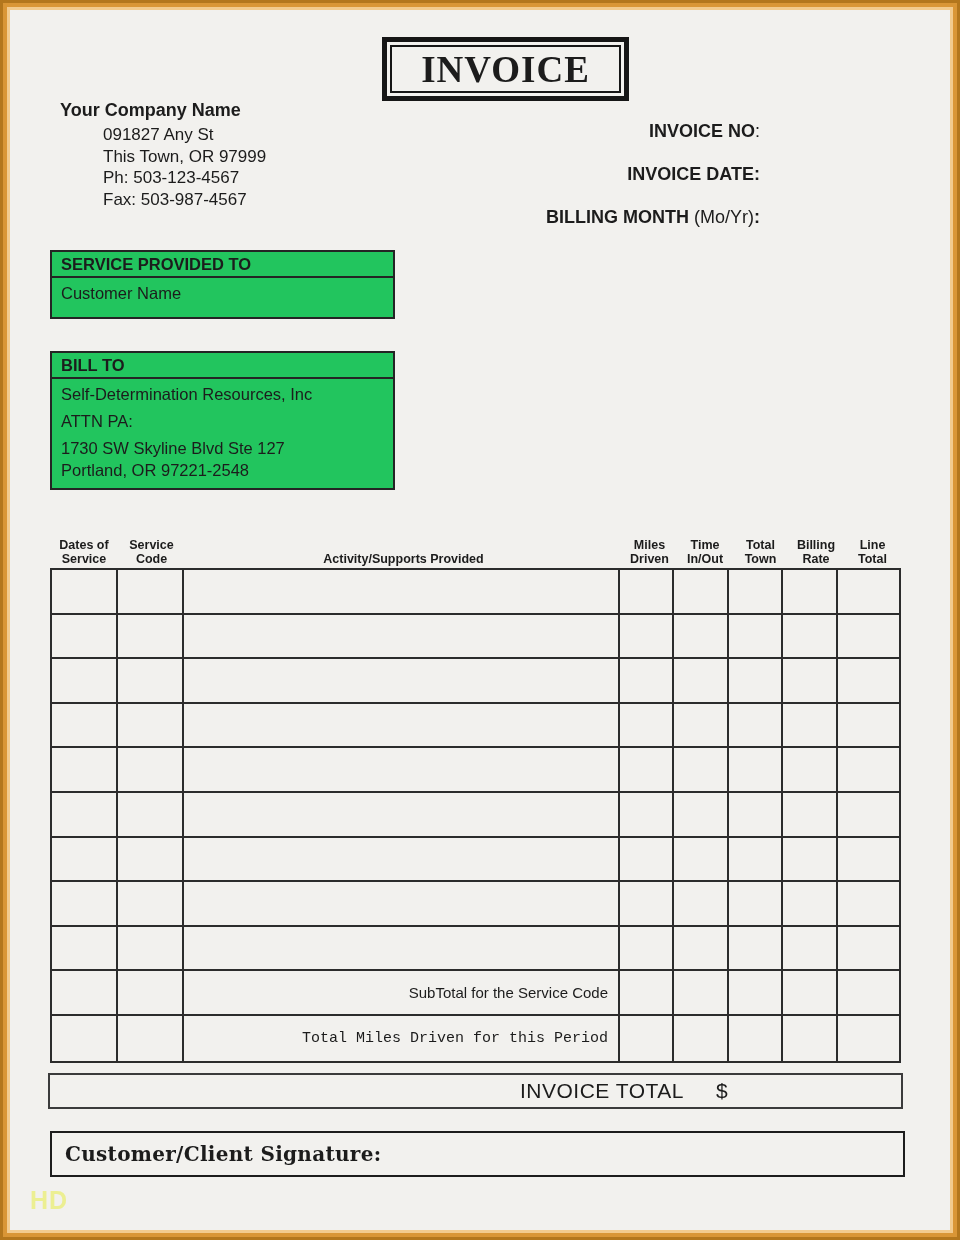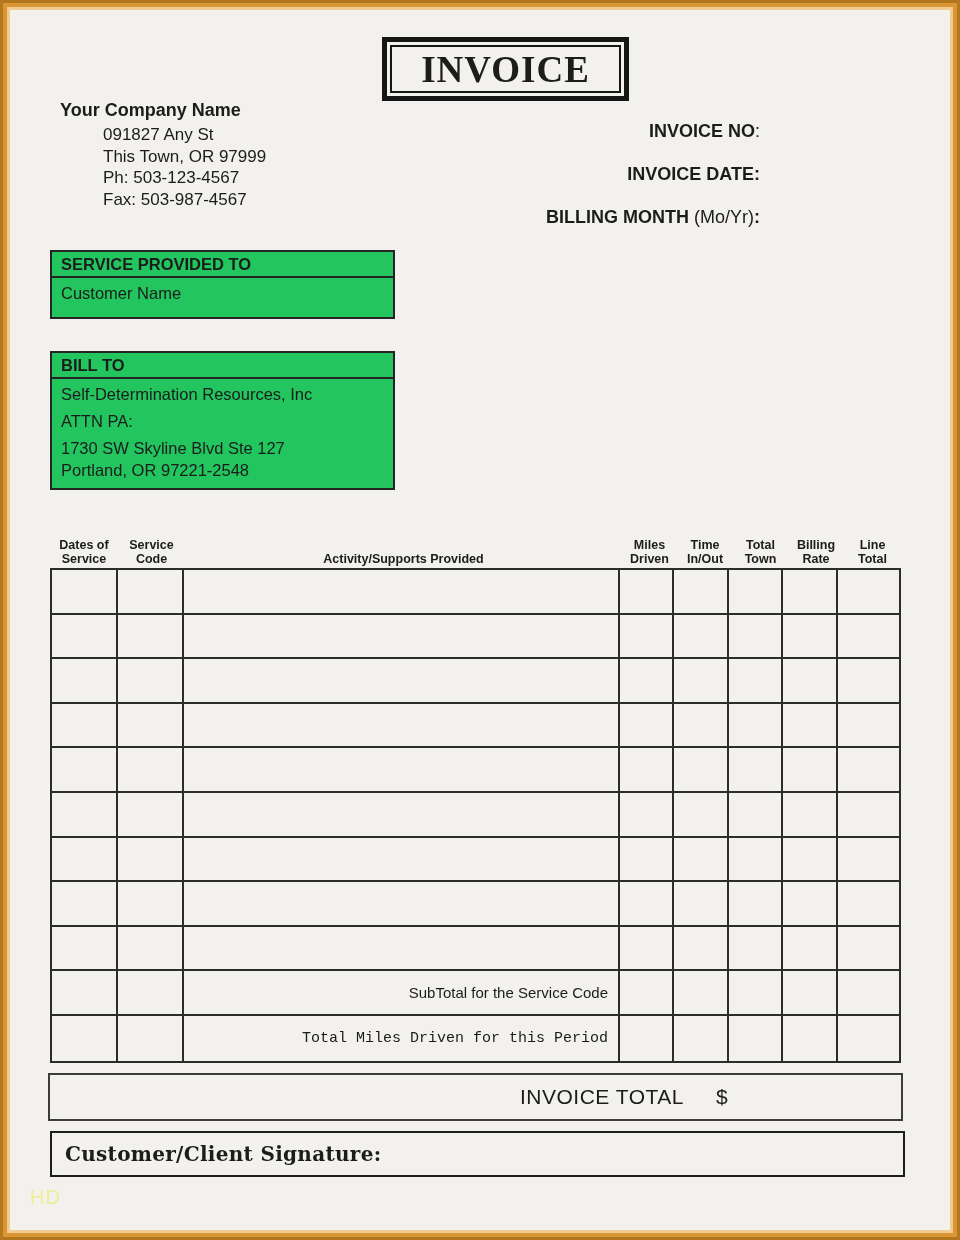--- a/index.html
+++ b/index.html
@@ -69,36 +69,36 @@
   .trow.last { border-bottom:none;font-family:Liberation Mono, monospace; }
   .tcell { border-right:2px solid #2c2c2c; }
   .tcell:last-child { border-right:none; }
   .tcell.rowlabel {
     display:flex; align-items:center; justify-content:flex-end;
     padding-right:10px; font-size:15px;
   }
 
   
   .total-box {
-    position:absolute; left:38px; top:1063px; width:855px; height:48px; box-sizing:border-box;
+    position:absolute; left:38px; top:1063px; width:855px; height:36px; box-sizing:border-box;
     border:2px solid #3c3c3c; display:flex; align-items:center; font-size:21px;
   }
   .total-label { margin-left:470px; letter-spacing:0.5px; }
   .total-currency { margin-left:32px; }
 
   
   .sig-box {
     position:absolute; left:40px; top:1121px; width:855px; height:46px; box-sizing:border-box;
     border:2px solid #1d1d1d; display:flex; align-items:center; padding-left:13px;
     font-family:"DejaVu Serif", serif; font-weight:bold; font-size:20px; letter-spacing:0.3px;
   }
 
   .watermark {
     position:absolute; left:20px; top:1176px;
-    font-size:20px; font-weight:normal; color:#ecef92; letter-spacing:1px;
+    font-size:25px; font-weight:bold; color:#ecef92; letter-spacing:1px;
   }
 </style>
 </head>
 <body>
 
 <div class="page">
 <div class="frame-mid">
 <div class="frame-inner">
 <div class="content">
 

